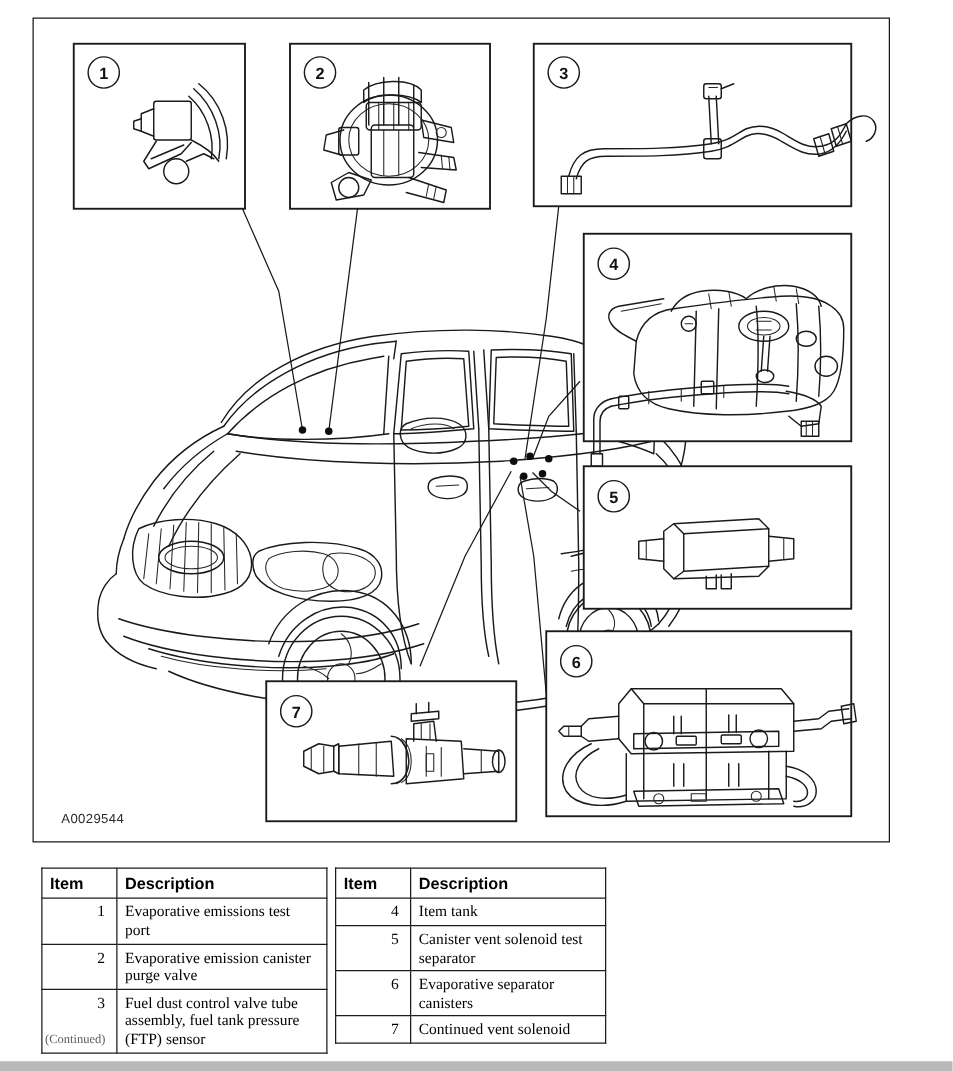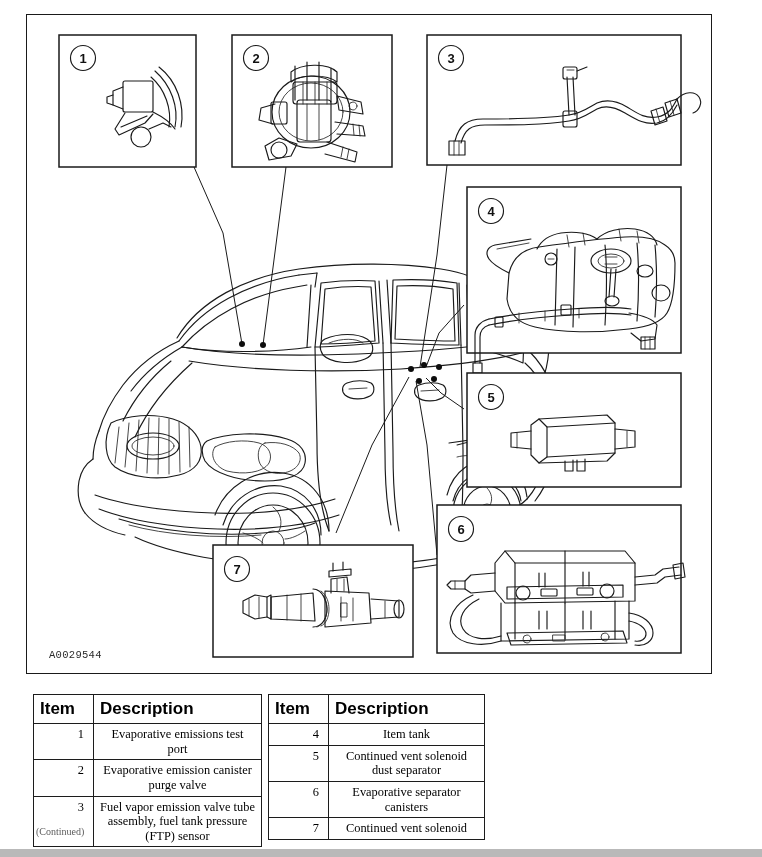--- a/index.html
+++ b/index.html
@@ -40,21 +40,21 @@
     top: 0;
     width: 686px;
     height: 660px;
     display: block;
   }
 
   .ref-code {
     position: absolute;
     left: 22px;
     bottom: 12px;
-    font-family: Liberation Mono, monospace;
+    font-family: Liberation Sans, sans-serif;
     font-size: 10.5px;
     letter-spacing: 0.3px;
     color: #2a2a2a;
   }
 
   
   .parts-table {
     position: absolute;
     border-collapse: collapse;
     font-family: "Liberation Serif", serif;
@@ -67,32 +67,32 @@
   .parts-table th,
   .parts-table td {
     border: 1.3px solid #1c1c1c;
     padding: 3px 6px;
     vertical-align: top;
     line-height: 1.18;
   }
   .parts-table th {
     font-family: "Liberation Sans", sans-serif;
     font-weight: bold;
-    font-size: 17px;
+    font-size: 13px;
     text-align: left;
     padding-top: 4px;
     padding-bottom: 4px;
   }
   .col-item {
     width: 44px;
     text-align: right;
     padding-right: 9px !important;
   }
   th.col-item { text-align: left; padding-right: 6px !important; }
-  .col-desc { text-align: center; }
+  .col-desc { text-align: left; }
 
   .continued {
     position: absolute;
     left: 36px;
     top: 826px;
     font-size: 10px;
     color: #5c5c5c;
     font-family: "Liberation Serif", serif;
   }
 
@@ -528,40 +528,40 @@
       <tr>
         <td class="col-item">1</td>
         <td class="col-desc">Evaporative emissions test port</td>
       </tr>
       <tr>
         <td class="col-item">2</td>
         <td class="col-desc">Evaporative emission canister purge valve</td>
       </tr>
       <tr>
         <td class="col-item">3</td>
-        <td class="col-desc">Fuel vapor emission valve tube assembly, fuel tank pressure (FTP) sensor</td>
+        <td class="col-desc">Fuel dust control valve tube assembly, fuel tank pressure (FTP) sensor</td>
       </tr>
     </tbody>
   </table>
 
   <table id="table-right" class="parts-table">
     <thead>
       <tr>
         <th class="col-item">Item</th>
         <th class="col-desc">Description</th>
       </tr>
     </thead>
     <tbody>
       <tr>
         <td class="col-item">4</td>
         <td class="col-desc">Item tank</td>
       </tr>
       <tr>
         <td class="col-item">5</td>
-        <td class="col-desc">Continued vent solenoid dust separator</td>
+        <td class="col-desc">Canister vent solenoid test separator</td>
       </tr>
       <tr>
         <td class="col-item">6</td>
         <td class="col-desc">Evaporative separator canisters</td>
       </tr>
       <tr>
         <td class="col-item">7</td>
         <td class="col-desc">Continued vent solenoid</td>
       </tr>
     </tbody>

